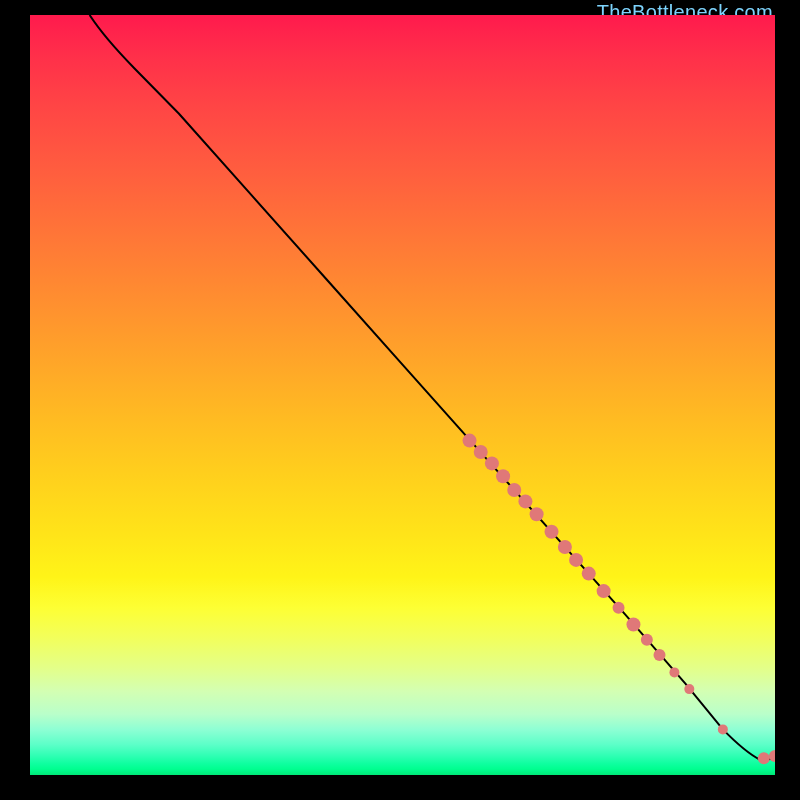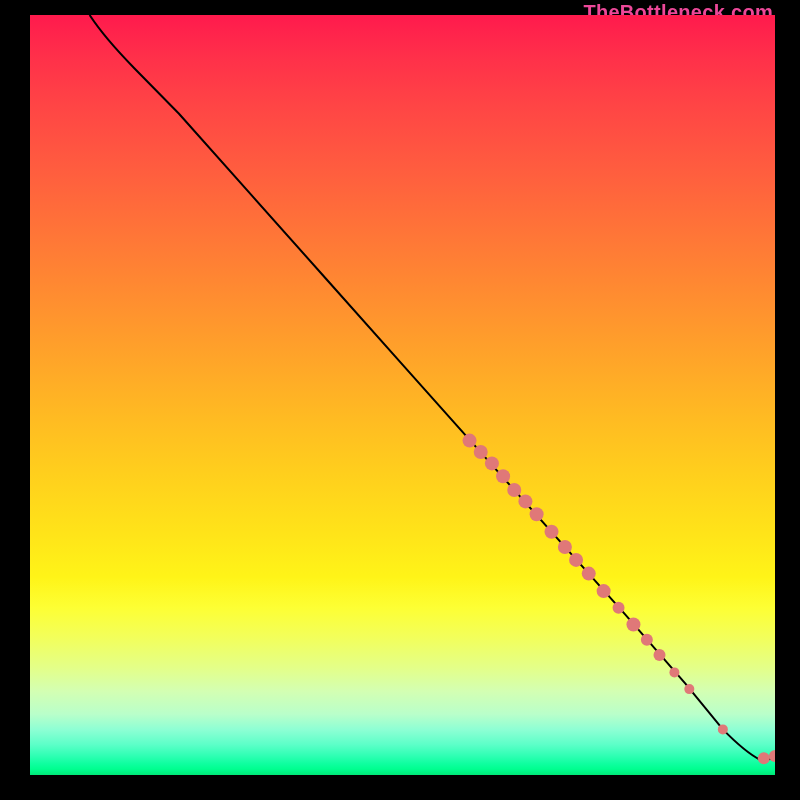--- a/index.html
+++ b/index.html
@@ -46,22 +46,22 @@
         #0fffa0 98.5%,
         #00ff90 99.2%,
         #00e878 100%
       );
     }
     .watermark {
       position: absolute;
       top: -14px;
       right: 2px;
       font-size: 20px;
-      font-weight: bold;
-      color: #ec4899;
+      font-weight: normal;
+      color: #7dd3fc;
       letter-spacing: 0.3px;
     }
     .curve-svg {
       position: absolute;
       left: 0;
       top: 0;
       width: 745px;
       height: 760px;
     }
   </style>

